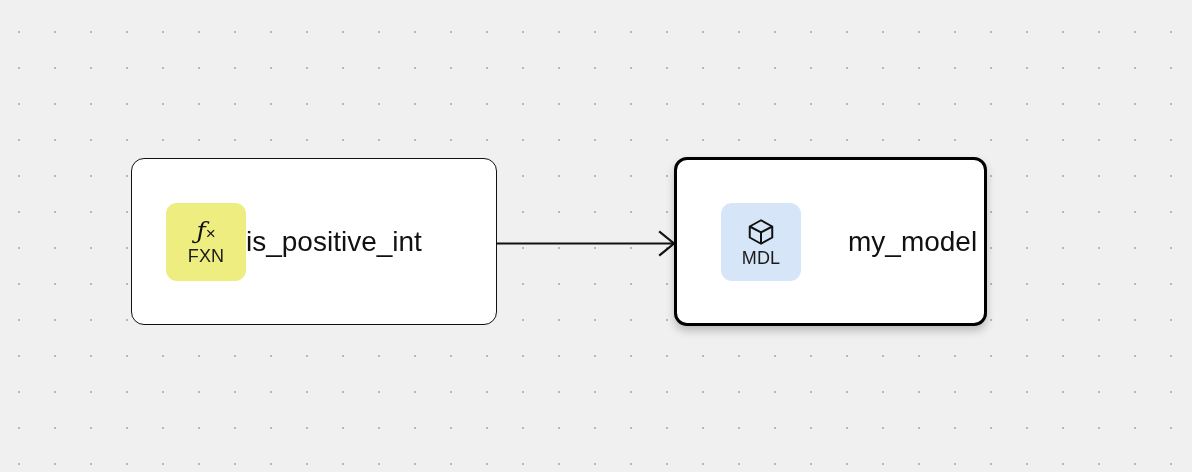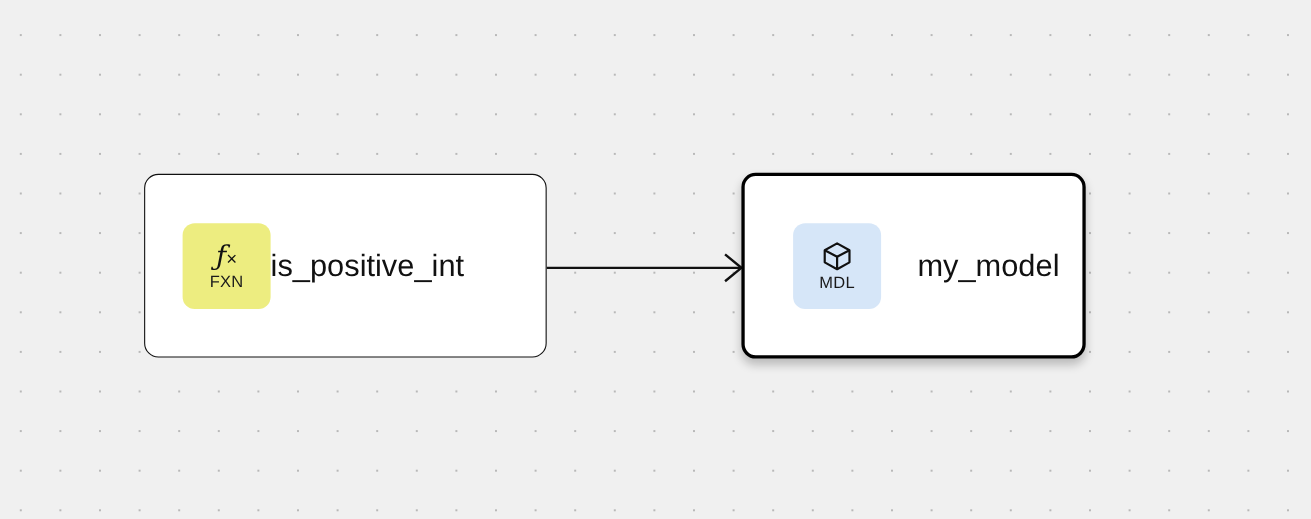--- a/index.html
+++ b/index.html
@@ -92,40 +92,40 @@
   }
 
   .badge-icon {
     width: 30px;
     height: 30px;
     display: block;
     margin-bottom: 2px;
   }
 
   .badge-label {
-    font-size: 15px;
+    font-size: 18px;
     line-height: 1;
     color: #1A1A1A;
     font-family: "Liberation Sans", sans-serif;
     letter-spacing: 0.2px;
   }
 
   .badge-fxn { background: #EDED80; }
   .badge-mdl { background: #D6E6F8; }
 
   
   .node-title {
     font-size: 28px;
     color: #111111;
     font-family: "Liberation Sans", sans-serif;
     white-space: nowrap;
   }
 
   #node-mdl .node-title {
-    margin-left: 33px;
+    margin-left: 47px;
   }
 
   
   #edge-layer {
     position: absolute;
     left: 0;
     top: 0;
     width: 1192px;
     height: 472px;
     pointer-events: none;

